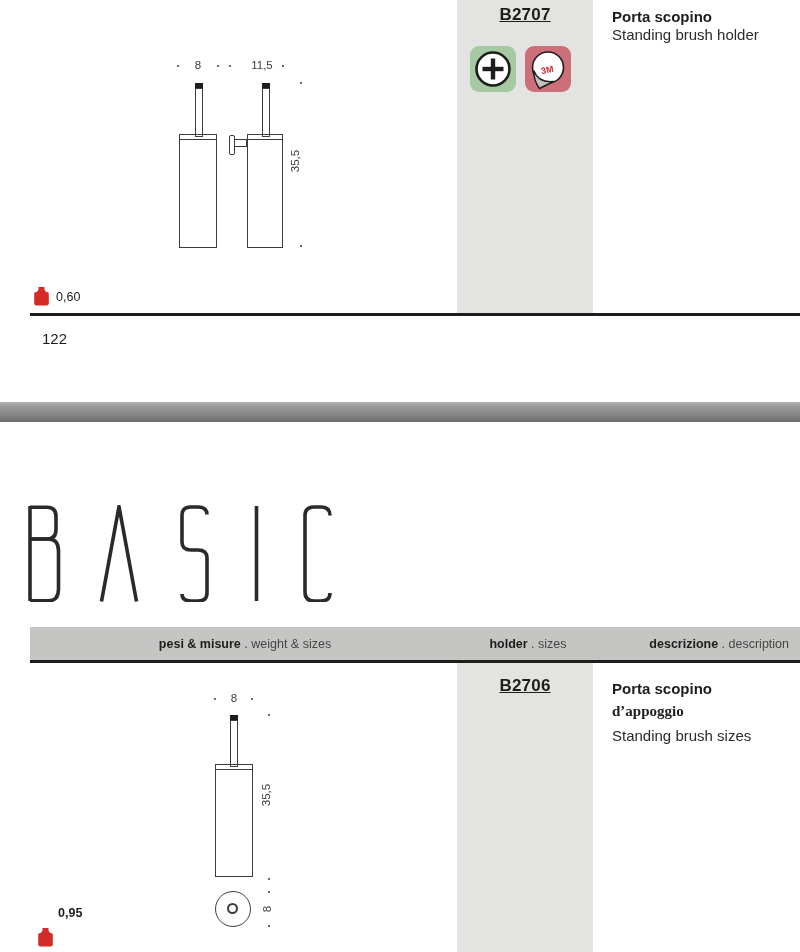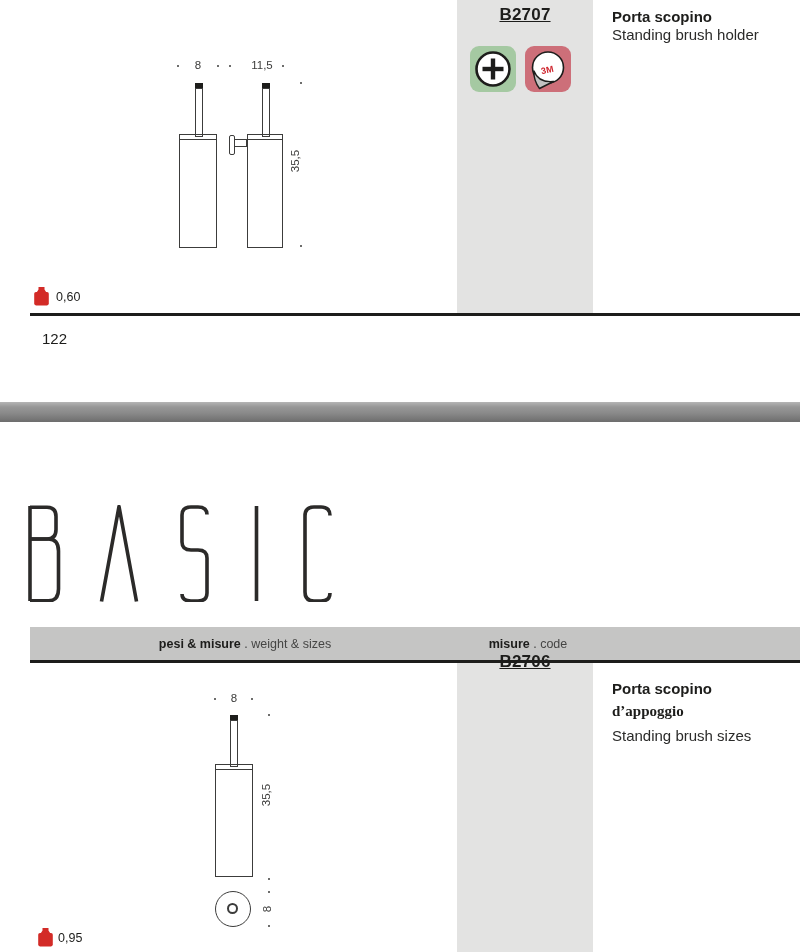--- a/index.html
+++ b/index.html
@@ -121,27 +121,30 @@
       <path d="M302,10.5 Q302,2 293,2 H286 Q277,2 277,11 V87 Q277,96 286,96 H293 Q302,96 302,88"></path>
     </g>
   </svg>
 </div>
 
 <div class="table-header">
   <div class="hdr-label" style="left:215px;transform:translateX(-50%);">
     <b>pesi &amp; misure</b><span> . weight &amp; sizes</span>
   </div>
   <div class="hdr-label" style="left:498px;transform:translateX(-50%);">
-    <b>misure</b><span> . code</span>
+    <b>holder</b><span> . sizes</span>
+  </div>
+  <div class="hdr-label" style="right:11px;">
+    <b>descrizione</b><span> . description</span>
   </div>
 </div>
 
 <div class="code-col code-col-bottom"></div>
 
-<div class="code-text" style="top:652px;">B2706</div>
+<div class="code-text" style="top:676px;">B2706</div>
 
 <div class="desc-bold" style="top:680px;">Porta scopino</div>
 <div class="desc-bold" style="top:703px;font-family:Liberation Serif, serif;">d’appoggio</div>
 <div class="desc-reg" style="top:727px;">Standing brush sizes</div>
 
 <div class="tip" style="left:230px;top:715px;width:8px;height:6px;"></div>
 <div class="outline" style="left:230px;top:720px;width:8px;height:47px;"></div>
 <div class="outline" style="left:215px;top:764px;width:38px;height:113px;">
   <div class="cap"></div>
 </div>
@@ -155,13 +158,13 @@
 <div class="dot" style="left:251px;top:698px;"></div>
 <div class="dot" style="left:268px;top:714px;"></div>
 <div class="dot" style="left:268px;top:878px;"></div>
 <div class="dot" style="left:268px;top:891px;"></div>
 <div class="dot" style="left:268px;top:925px;"></div>
 
 <svg class="abs" style="left:37px;top:928px;" width="17" height="19" viewBox="0 0 17 19">
   <path d="M5.5,0 h6 v2.4 l1.6,2.6 h-9.2 l1.6,-2.6 z" fill="#d32b27"></path>
   <rect x="1.2" y="5" width="14.6" height="13.4" rx="1.8" fill="#d32b27"></rect>
 </svg>
-<div class="weight-value" style="left:58px;top:931px;">0,95</div>
+<div class="weight-value" style="left:58px;top:906px;font-weight:bold;">0,95</div>
 
 </body></html>

